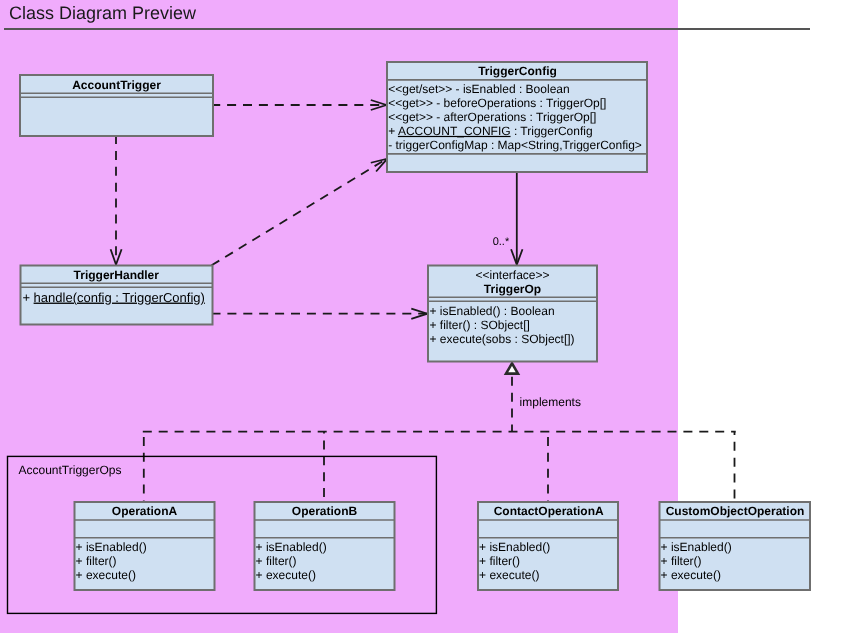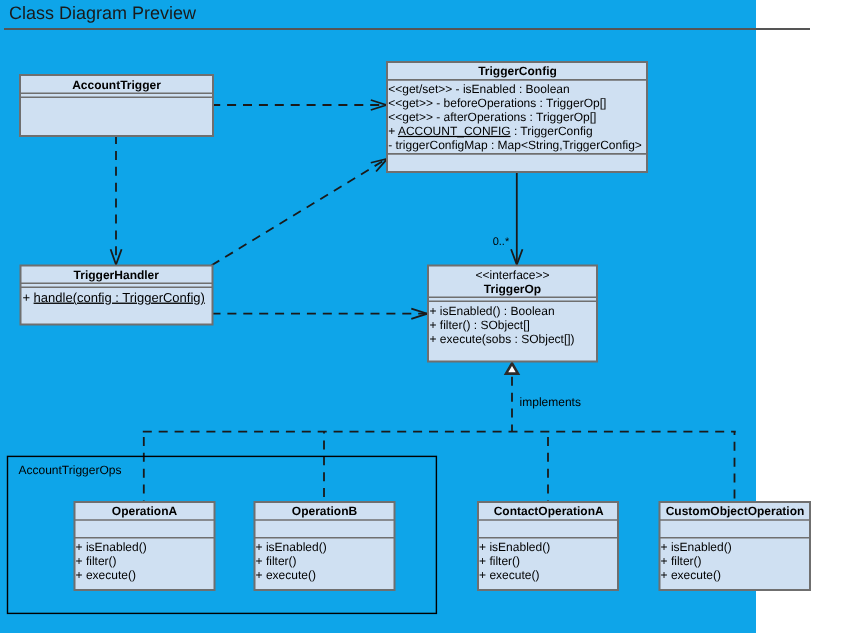--- a/index.html
+++ b/index.html
@@ -1,18 +1,18 @@
 <!DOCTYPE html>
 <html><head>
 <meta charset="utf-8">
 <title>Class Diagram Preview</title>
 <style>
   html,body{margin:0;padding:0;background:#ffffff;width:844px;height:633px;overflow:hidden;}
   body{font-family:"Liberation Sans", sans-serif;color:#000;-webkit-font-smoothing:antialiased;text-rendering:geometricPrecision;}
-  .page{position:relative;width:756px;height:633px;background:#0ea5e9;transform:translateZ(0);}
+  .page{position:relative;width:678px;height:633px;background:#f0abfc;transform:translateZ(0);}
   .title{position:absolute;left:9px;top:3.2px;transform:translateZ(0);font-size:18px;color:#1a1a1a;line-height:20px;}
   .rule{position:absolute;left:3.5px;top:28.4px;width:806.5px;height:2px;background:#555555;}
   .canvas{position:absolute;left:0;top:33px;width:844px;height:600px;transform:translateZ(0);}
   svg{display:block;}
   .cls-box{fill:#cfe0f2;stroke:#6f6f6f;stroke-width:2;}
   .sep{stroke:#6f6f6f;stroke-width:1.6;}
   .pkg{fill:none;stroke:#000;stroke-width:1.4;}
   text{font-family:"Liberation Sans", sans-serif;fill:#000;}
   .t-name{font-weight:bold;font-size:12px;text-anchor:middle;}
   .t-stereo{font-size:12px;text-anchor:middle;}

